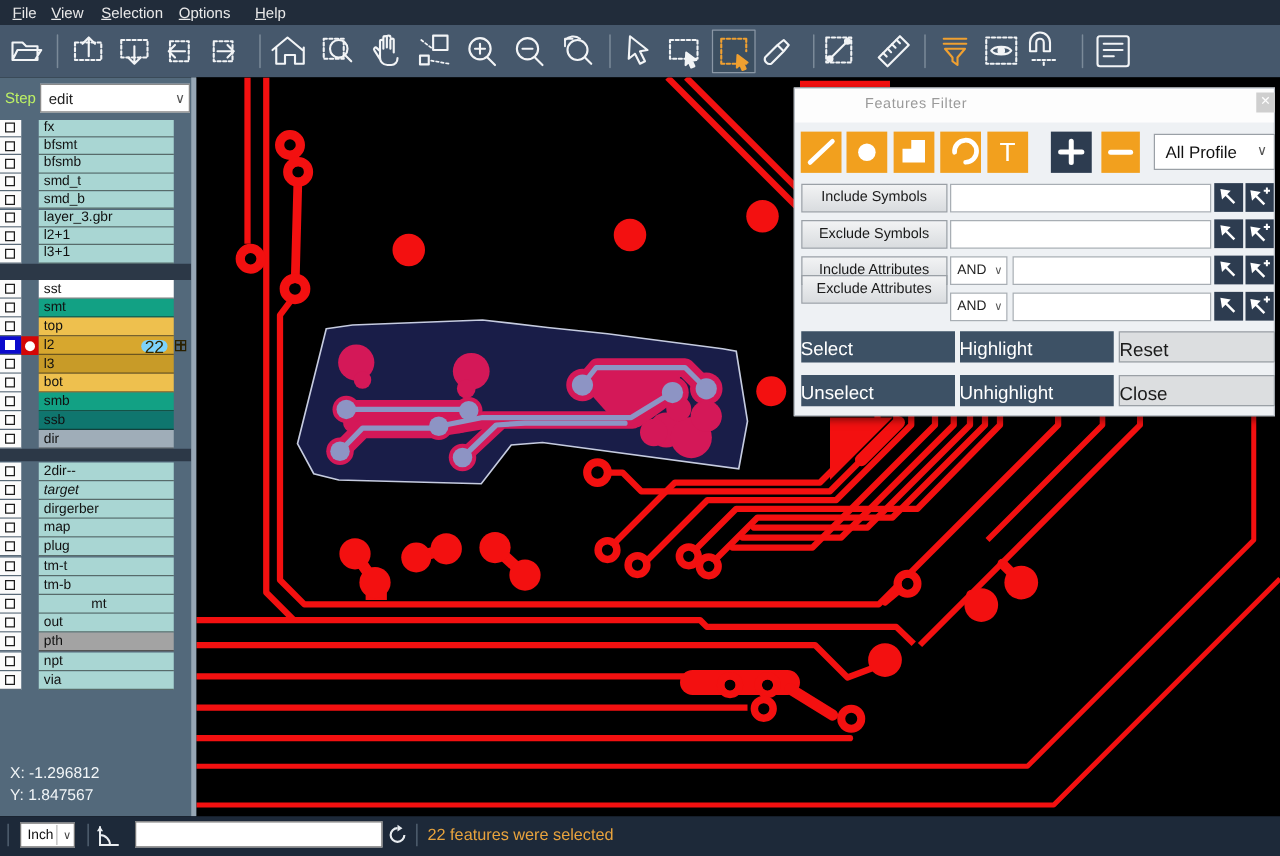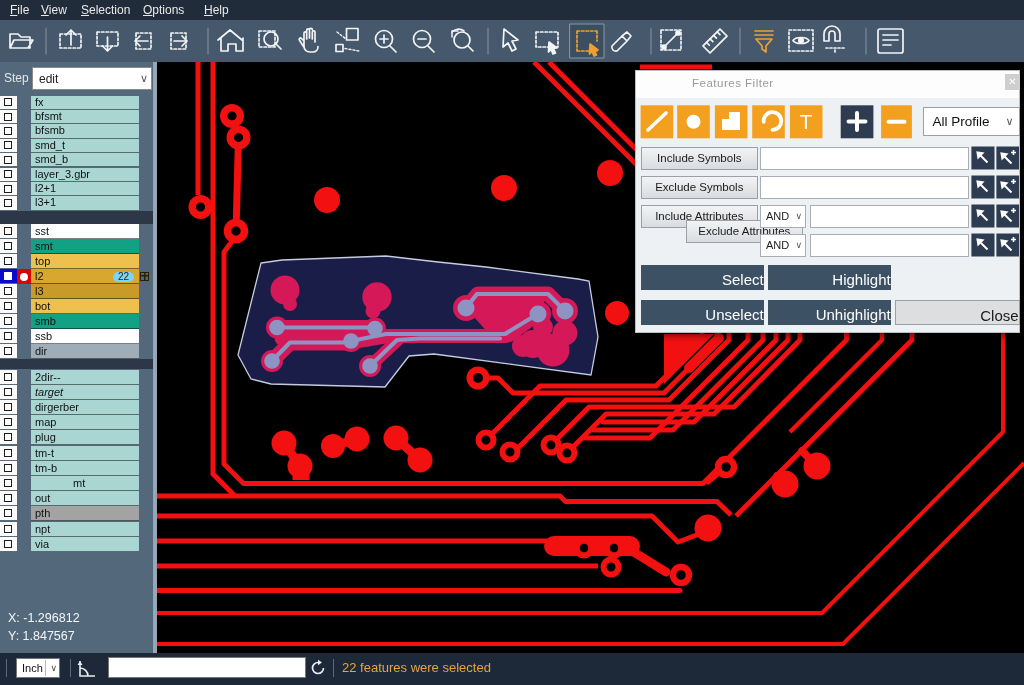--- a/index.html
+++ b/index.html
@@ -7,41 +7,41 @@
 #app { position:relative; width:1024px; height:685px; }
 
 #menubar { position:absolute; left:0; top:0; width:1024px; height:20px; background:#212c3a; color:#e9e9e9; font-size:12px; }
 #menubar span { position:absolute; top:3px; }
 #menubar u { text-decoration:underline; }
 
 #toolbar { position:absolute; left:0; top:20px; width:1024px; height:42px; background:#46586c; }
 
 #sidebar { position:absolute; left:0; top:62px; width:157px; height:591px; background:#53697b; }
 #steprow { position:absolute; left:0; top:0; width:157px; height:33px; }
-#steplabel { position:absolute; left:4px; top:9px; color:#e5e5e5; font-size:12px; }
+#steplabel { position:absolute; left:4px; top:9px; color:#bef264; font-size:12px; }
 #stepdd { position:absolute; left:32px; top:5px; width:120px; height:23px; background:#fff; border:1px solid #8a8a8a; }
 #stepdd .txt { position:absolute; left:6px; top:4px; font-size:12px; color:#222; }
 #stepdd .chev { position:absolute; right:3px; top:4px; color:#555; font-size:11px; }
 .lrow { position:absolute; left:31px; width:108px; border-bottom:1px solid rgba(20,20,20,0.55); font-size:11px; color:#111; padding-left:4px; }
 .cbcell { position:absolute; left:0; width:17px; background:#fbfbfb; border-bottom:1px solid #5a6a78; }
 .cbx { position:absolute; left:3.5px; width:8px; height:8px; border:1.5px solid #1d1d1d; background:#fff; }
 .gapstrip { position:absolute; left:0; width:153px; background:#2c3847; }
 #xy { position:absolute; left:8px; color:#f2f6f8; font-size:12.5px; }
 #sideborder { position:absolute; left:153px; top:62px; width:4px; height:591px; background:#96a6b4; }
 
 #canvas { position:absolute; left:157px; top:62px; width:867px; height:591px; background:#000; }
 
 #dlg { position:absolute; left:635px; top:70px; width:385px; height:263px; background:#eef1f4; border:1px solid #b9bfc6; box-shadow:2px 3px 6px rgba(0,0,0,0.5); }
 .dlab { position:absolute; width:117.4px; height:23px; background:linear-gradient(#f2f3f4,#d9dcdf); border:1px solid #9aa0a6; font-size:11.5px; color:#1a1a1a; text-align:center; line-height:21px; }
 .dinp { position:absolute; height:23px; background:#fff; border:1px solid #a8aeb4; }
 .dand { position:absolute; width:46.1px; height:23px; background:#fff; border:1px solid #a8aeb4; font-size:11px; color:#222; padding-left:5px; line-height:21px; }
 .dand span { position:absolute; right:3px; top:0; font-size:9px; color:#555; }
 .ddd { position:absolute; width:96.2px; height:29px; background:#fff; border:1px solid #9aa0a6; font-size:13.5px; color:#111; padding-left:8px; line-height:27px; }
 .ddd span { position:absolute; right:5px; top:0; font-size:11px; color:#555; }
-.dbtn { position:absolute; height:25px; font-size:15px; text-align:right; line-height:30px; }
+.dbtn { position:absolute; height:25px; font-size:15px; text-align:left; line-height:30px; }
 .dbtn.dark { background:#3d5165; color:#fff; }
 .dbtn.lite { background:#dcdee0; color:#1a1a1a; border:1px solid #9aa0a6; }
 
 #statusbar { position:absolute; left:0; top:653px; width:1024px; height:32px; background:#1d2939; }
 </style>
 </head>
 <body>
 <div id="app">
   <div id="menubar">
     <span style="left:10px"><u>F</u>ile</span>
@@ -357,38 +357,38 @@
           <div class="cbx" style="top:3.0px;"></div>
         </div>
 <div class="lrow" style="top:191.7px;height:15.0px;line-height:14.0px;background:#eec04e;">top</div>
 <div class="cbcell" style="top:206.7px;height:15.0px;background:#0a0acc;">
           <div style="position:absolute;left:4px;top:3.5px;width:8px;height:8px;background:#fff;"></div>
         </div>
 <div style="position:absolute;left:17px;top:206.7px;width:14px;height:15.0px;background:#d40606;">
           <div style="position:absolute;left:3px;top:4px;width:8px;height:8px;border-radius:50%;background:#fff;"></div>
         </div>
 <div class="lrow" style="top:206.7px;height:15.0px;line-height:14.0px;background:#d7a72e;">l2</div>
-<div style="position:absolute;left:113px;top:209.7px;width:21px;height:10px;background:#7dd3fc;border-radius:5px;font-size:10px;color:#332800;text-align:center;line-height:10px;">22</div>
+<div style="position:absolute;left:113px;top:209.7px;width:21px;height:10px;background:#7dd3fc;border-radius:5px;font-size:14px;color:#332800;text-align:center;line-height:10px;">22</div>
 <div style="position:absolute;left:140px;top:209.7px;width:9px;height:9px;border:1.5px solid #2a2000;background:linear-gradient(#2a2000,#2a2000) 50% 0/1.5px 100% no-repeat, linear-gradient(#2a2000,#2a2000) 0 50%/100% 1.5px no-repeat;"></div>
 <div class="cbcell" style="top:221.7px;height:15.0px;">
           <div class="cbx" style="top:3.0px;"></div>
         </div>
 <div class="lrow" style="top:221.7px;height:15.0px;line-height:14.0px;background:#c89b28;">l3</div>
 <div class="cbcell" style="top:236.7px;height:15.0px;">
           <div class="cbx" style="top:3.0px;"></div>
         </div>
 <div class="lrow" style="top:236.7px;height:15.0px;line-height:14.0px;background:#eec04e;">bot</div>
 <div class="cbcell" style="top:251.7px;height:15.0px;">
           <div class="cbx" style="top:3.0px;"></div>
         </div>
 <div class="lrow" style="top:251.7px;height:15.0px;line-height:14.0px;background:#12a184;">smb</div>
 <div class="cbcell" style="top:266.7px;height:15.0px;">
           <div class="cbx" style="top:3.0px;"></div>
         </div>
-<div class="lrow" style="top:266.7px;height:15.0px;line-height:14.0px;background:#ffffff;">ssb</div>
+<div class="lrow" style="top:266.7px;height:15.0px;line-height:14.0px;background:#0f766e;">ssb</div>
 <div class="cbcell" style="top:281.7px;height:15.0px;">
           <div class="cbx" style="top:3.0px;"></div>
         </div>
 <div class="lrow" style="top:281.7px;height:15.0px;line-height:14.0px;background:#9fadb8;">dir</div>
 <div class="gapstrip" style="top:296.7px;height:10.8px;"></div>
 <div class="cbcell" style="top:307.5px;height:15.2px;">
           <div class="cbx" style="top:3.1px;"></div>
         </div>
 <div class="lrow" style="top:307.5px;height:15.2px;line-height:14.2px;background:#a9d6d3;">2dir--</div>
 <div class="cbcell" style="top:322.7px;height:15.2px;">
@@ -510,30 +510,31 @@
         <g transform="translate(371,175)">
             <path d="M-3.5 -3.5 L4.5 4.5" fill="none"></path>
             <path d="M-5.5 -5.5 L-4.7 -0.5 L-0.5 -4.7 z"></path>
             <path d="M4 -6.5 h5 M6.5 -9 v5" stroke-width="1.6" fill="none"></path>
           </g>
       </g>
     </svg>
     <div class="dlab" style="left:4.6px;top:75.5px;">Include Symbols</div>
     <div class="dlab" style="left:4.6px;top:104.5px;">Exclude Symbols</div>
     <div class="dlab" style="left:4.6px;top:133.5px;">Include Attributes</div>
-    <div class="dlab" style="left:4.6px;top:149px;margin-left:45px;">Exclude Attributes</div>
+    <div class="dlab" style="left:4.6px;top:149px;">Exclude Attributes</div>
     <div class="dinp" style="left:123.9px;top:75.5px;width:209.6px;"></div>
     <div class="dinp" style="left:123.9px;top:104.5px;width:209.6px;"></div>
     <div class="dand" style="left:123.9px;top:133.5px;">AND<span>∨</span></div>
     <div class="dand" style="left:123.9px;top:162.5px;">AND<span>∨</span></div>
     <div class="dinp" style="left:173.9px;top:133.5px;width:159.6px;"></div>
     <div class="dinp" style="left:173.9px;top:162.5px;width:159.6px;"></div>
     <div class="ddd" style="left:287.4px;top:36px;">All Profile<span>∨</span></div>
     <div class="dbtn dark" style="left:4.6px;top:194.3px;width:123.1px;">Select</div>
     <div class="dbtn dark" style="left:131.6px;top:194.3px;width:123.1px;">Highlight</div>
+    <div class="dbtn lite" style="left:258.6px;top:194.3px;width:125px;">Reset</div>
     <div class="dbtn dark" style="left:4.6px;top:228.9px;width:123.1px;">Unselect</div>
     <div class="dbtn dark" style="left:131.6px;top:228.9px;width:123.1px;">Unhighlight</div>
     <div class="dbtn lite" style="left:258.6px;top:228.9px;width:125px;">Close</div>
   </div>
   <div id="statusbar">
     <div style="position:absolute;left:6px;top:6px;width:1px;height:18px;background:#5a6a7a;"></div>
     <div style="position:absolute;left:16px;top:5px;width:44px;height:20px;background:#fff;border:1px solid #777;">
       <span style="position:absolute;left:5px;top:3px;font-size:11px;color:#111;">Inch</span>
       <span style="position:absolute;right:2px;top:4px;font-size:9px;color:#444;">∨</span>
       <div style="position:absolute;right:13px;top:1px;width:1px;height:16px;background:#bbb;"></div>

